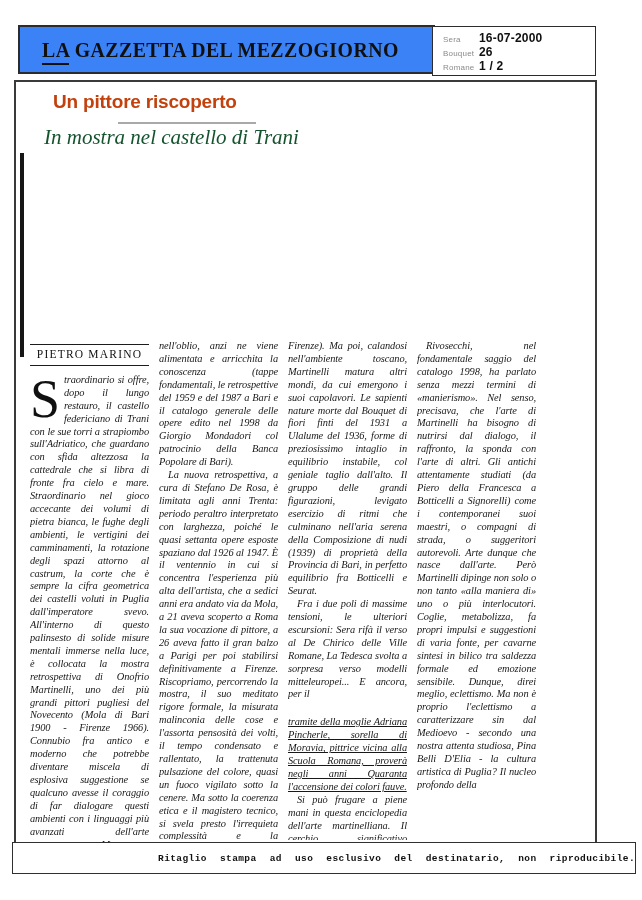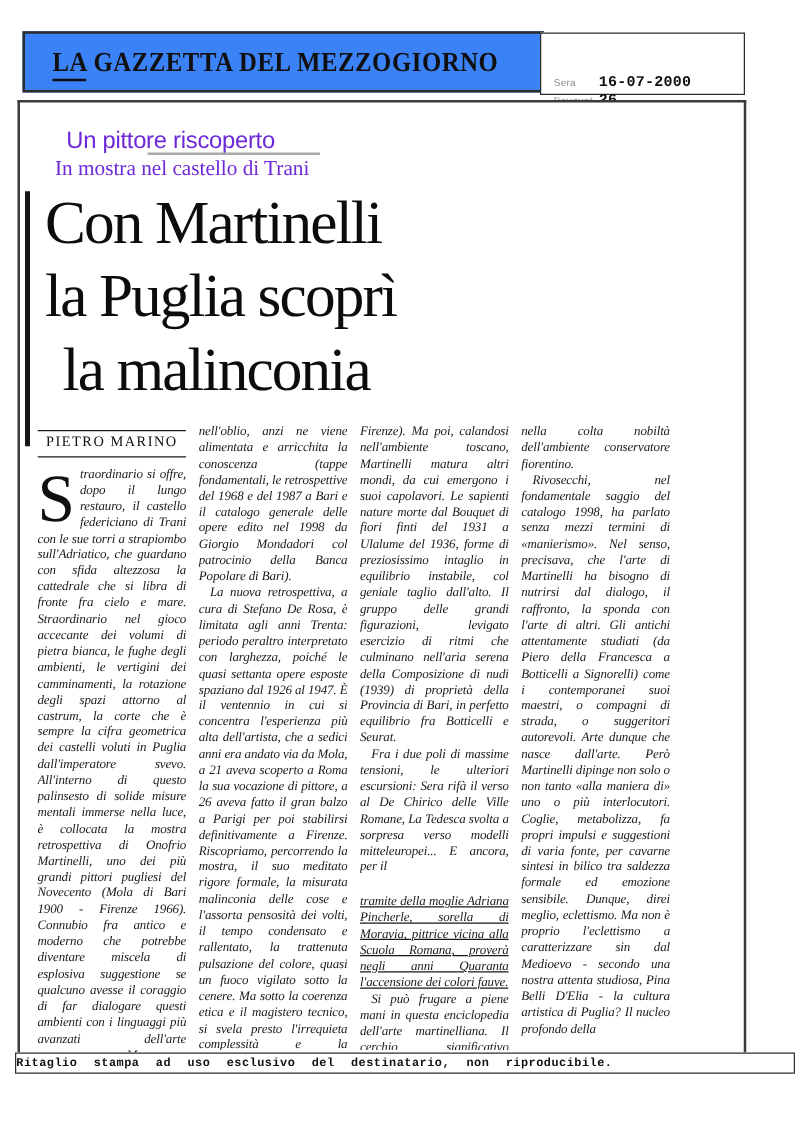--- a/index.html
+++ b/index.html
@@ -25,43 +25,44 @@
   .meta-box {
     position:absolute; left:432px; top:26px; width:164px; height:50px;
     border:1.5px solid #2c2c2c; background:#fff; padding:4px 6px 2px 10px;
   }
   .meta-row { display:flex; align-items:baseline; height:14px; }
   .meta-label {
     width:36px; font-family:"Liberation Sans", sans-serif; font-size:8px;
     color:#8a8a8a; letter-spacing:.2px;
   }
   .meta-value {
-    font-family:Liberation Mono, monospace; font-weight:bold; font-size:12px;
-    color:#101010; letter-spacing:.2px;margin-top:28px;
+    font-family:Liberation Sans, sans-serif; font-weight:bold; font-size:12px;
+    color:#101010; letter-spacing:.2px;
   }
 
   
   .article-box {
     position:absolute; left:14px; top:80px; width:583px; height:762px;
     border:2px solid #3a3a3a; border-bottom:none; background:#fff;
   }
 
   .kicker {
-    position:absolute; left:53px; top:102px;
-    font-family:"Liberation Sans", sans-serif; font-weight:normal; font-size:19px;
-    letter-spacing:-.2px; color:#6d28d9; white-space:nowrap;
+    position:absolute; left:53px; top:91px;
+    font-family:"Liberation Sans", sans-serif; font-weight:bold; font-size:19px;
+    letter-spacing:-.2px; color:#c2410c; white-space:nowrap;
   }
   .kicker-underline {
     position:absolute; left:118px; top:122px; width:138px; height:2px;
     background:#a9a9a9;
   }
   .subtitle {
     position:absolute; left:44px; top:125px;
-    font-family:"Liberation Serif", serif; font-size:17px; color:#6d28d9;
+    font-family:"Liberation Serif", serif; font-size:21px; color:#14532d;
     white-space:nowrap;
+    font-style:italic;
   }
   .headline {
     position:absolute; left:36px; top:148px; width:400px;
     font-family:"Liberation Serif", serif; font-size:49px; line-height:59px;
     letter-spacing:-1.5px; color:#0c0c0c; font-weight:500;
   }
   .headline .hl-line { white-space:nowrap; }
   .headline .hl-indent { padding-left:14px; }
   .headline-rule {
     position:absolute; left:20px; top:153px; width:4px; height:204px; background:#161616;
@@ -89,23 +90,23 @@
   .col p { text-indent:9px; }
   .col p.noindent { text-indent:0; }
   .col p.gap { margin-top:15px;text-decoration:underline; }
   .dropcap {
     float:left; font-style:normal; font-size:54px; line-height:44px;
     padding:3px 4px 0 0; color:#101010;
   }
 
   
   .footer-strip {
-    position:absolute; left:12px; top:842px; width:624px; height:17px;
+    position:absolute; left:12px; top:842px; width:624px; height:32px;
     border:1.5px solid #2f2f2f; background:#fff;
-    display:flex; align-items:center; justify-content:flex-start;
+    display:flex; align-items:center; justify-content:flex-end;
   }
   .footer-text {
     font-family:"Liberation Mono", monospace; font-weight:bold; font-size:9.5px;
     word-spacing:7px; letter-spacing:.4px; color:#111; white-space:nowrap;
   }
 </style>
 </head>
 <body>
 
 <div class="page">
@@ -129,42 +130,36 @@
     </div>
   </div>
 
   <div class="article-box"></div>
 
   <div class="kicker">Un pittore riscoperto</div>
   <div class="kicker-underline"></div>
   <div class="subtitle">In mostra nel castello di Trani</div>
 
   <div class="headline-rule"></div>
-  <h1 class="headline">
-    <div class="hl-line">Con Martinelli</div>
-    <div class="hl-line">la Puglia scoprì</div>
-    <div class="hl-line hl-indent">la malinconia</div>
-  </h1>
 
   <div class="col col-1">
     <div class="byline">PIETRO MARINO</div>
   <p class="noindent"><span class="dropcap">S</span>traordinario si offre, dopo il lungo restauro, il castello federiciano di Trani con le sue torri a strapiombo sull'Adriatico, che guardano con sfida altezzosa la cattedrale che si libra di fronte fra cielo e mare. Straordinario nel gioco accecante dei volumi di pietra bianca, le fughe degli ambienti, le vertigini dei camminamenti, la rotazione degli spazi attorno al castrum, la corte che è sempre la cifra geometrica dei castelli voluti in Puglia dall'imperatore svevo. All'interno di questo palinsesto di solide misure mentali immerse nella luce, è collocata la mostra retrospettiva di Onofrio Martinelli, uno dei più grandi pittori pugliesi del Novecento (Mola di Bari 1900 - Firenze 1966). Connubio fra antico e moderno che potrebbe diventare miscela di esplosiva suggestione se qualcuno avesse il coraggio di far dialogare questi ambienti con i linguaggi più avanzati dell'arte contemporanea. Ma ancora troppo in sordina è l'avvio alla conoscenza di questo monumento prezioso: un foglietto fotocopiato da un depliant esaurito è l'unico contributo massmediale offerto al visitatore.</p>
     </div>
   <div class="col col-2">
-      <p class="noindent">nell'oblio, anzi ne viene alimentata e arricchita la conoscenza (tappe fondamentali, le retrospettive del 1968 e del 1987 a Bari e il catalogo generale delle opere edito nel 1998 da Giorgio Mondadori col patrocinio della Banca Popolare di Bari).</p>
+      <p class="noindent">nell'oblio, anzi ne viene alimentata e arricchita la conoscenza (tappe fondamentali, le retrospettive del 1959 e del 1987 a Bari e il catalogo generale delle opere edito nel 1998 da Giorgio Mondadori col patrocinio della Banca Popolare di Bari).</p>
       <p>La nuova retrospettiva, a cura di Stefano De Rosa, è limitata agli anni Trenta: periodo peraltro interpretato con larghezza, poiché le quasi settanta opere esposte spaziano dal 1926 al 1947. È il ventennio in cui si concentra l'esperienza più alta dell'artista, che a sedici anni era andato via da Mola, a 21 aveva scoperto a Roma la sua vocazione di pittore, a 26 aveva fatto il gran balzo a Parigi per poi stabilirsi definitivamente a Firenze. Riscopriamo, percorrendo la mostra, il suo meditato rigore formale, la misurata malinconia delle cose e l'assorta pensosità dei volti, il tempo condensato e rallentato, la trattenuta pulsazione del colore, quasi un fuoco vigilato sotto la cenere. Ma sotto la coerenza etica e il magistero tecnico, si svela presto l'irrequieta complessità e la sconcertante varietà dei linguaggi da lui sperimentati, citati, ripresi.</p>
     </div>
   <div class="col col-3">
       <p class="noindent">Firenze). Ma poi, calandosi nell'ambiente toscano, Martinelli matura altri mondi, da cui emergono i suoi capolavori. Le sapienti nature morte dal Bouquet di fiori finti del 1931 a Ulalume del 1936, forme di preziosissimo intaglio in equilibrio instabile, col geniale taglio dall'alto. Il gruppo delle grandi figurazioni, levigato esercizio di ritmi che culminano nell'aria serena della Composizione di nudi (1939) di proprietà della Provincia di Bari, in perfetto equilibrio fra Botticelli e Seurat.</p>
       <p>Fra i due poli di massime tensioni, le ulteriori escursioni: Sera rifà il verso al De Chirico delle Ville Romane, La Tedesca svolta a sorpresa verso modelli mitteleuropei... E ancora, per il</p>
       <p class="noindent gap">tramite della moglie Adriana Pincherle, sorella di Moravia, pittrice vicina alla Scuola Romana, proverà negli anni Quaranta l'accensione dei colori fauve.</p>
       <p>Si può frugare a piene mani in questa enciclopedia dell'arte martinelliana. Il cerchio significativo comunque tende a stringersi in quell'area culturale che tra Roma e Firenze cercava, dopo i «ritorni all'ordine», una via nazionale alternativa al novecentismo, nutrita di cultura letteraria. «Realismo magico», ermetismo, tonalismo, «nuovo umanesimo»: variazioni di termini sul percorso seguito da artisti come Cagli, Capogrossi, Cavalli, Colacicchi. Ma era una via troppo stretta, mentre i tempi cambiavano, che portava nel vicolo cieco dell'accademismo. Ci fu chi cambiò direzione radicalmente; Martinelli si rinchiuse</p>
     </div>
   <div class="col col-4">
-      <p class="noindent">nella colta nobiltà dell'ambiente conservatore fiorentino.</p>
       <p>Rivosecchi, nel fondamentale saggio del catalogo 1998, ha parlato senza mezzi termini di «manierismo». Nel senso, precisava, che l'arte di Martinelli ha bisogno di nutrirsi dal dialogo, il raffronto, la sponda con l'arte di altri. Gli antichi attentamente studiati (da Piero della Francesca a Botticelli a Signorelli) come i contemporanei suoi maestri, o compagni di strada, o suggeritori autorevoli. Arte dunque che nasce dall'arte. Però Martinelli dipinge non solo o non tanto «alla maniera di» uno o più interlocutori. Coglie, metabolizza, fa propri impulsi e suggestioni di varia fonte, per cavarne sintesi in bilico tra saldezza formale ed emozione sensibile. Dunque, direi meglio, eclettismo. Ma non è proprio l'eclettismo a caratterizzare sin dal Medioevo - secondo una nostra attenta studiosa, Pina Belli D'Elia - la cultura artistica di Puglia? Il nucleo profondo della</p>
     </div>
 
   <div class="footer-strip">
     <span class="footer-text">Ritaglio stampa ad uso esclusivo del destinatario, non riproducibile.</span>
   </div>
 
 </div>
 
 </body></html>

